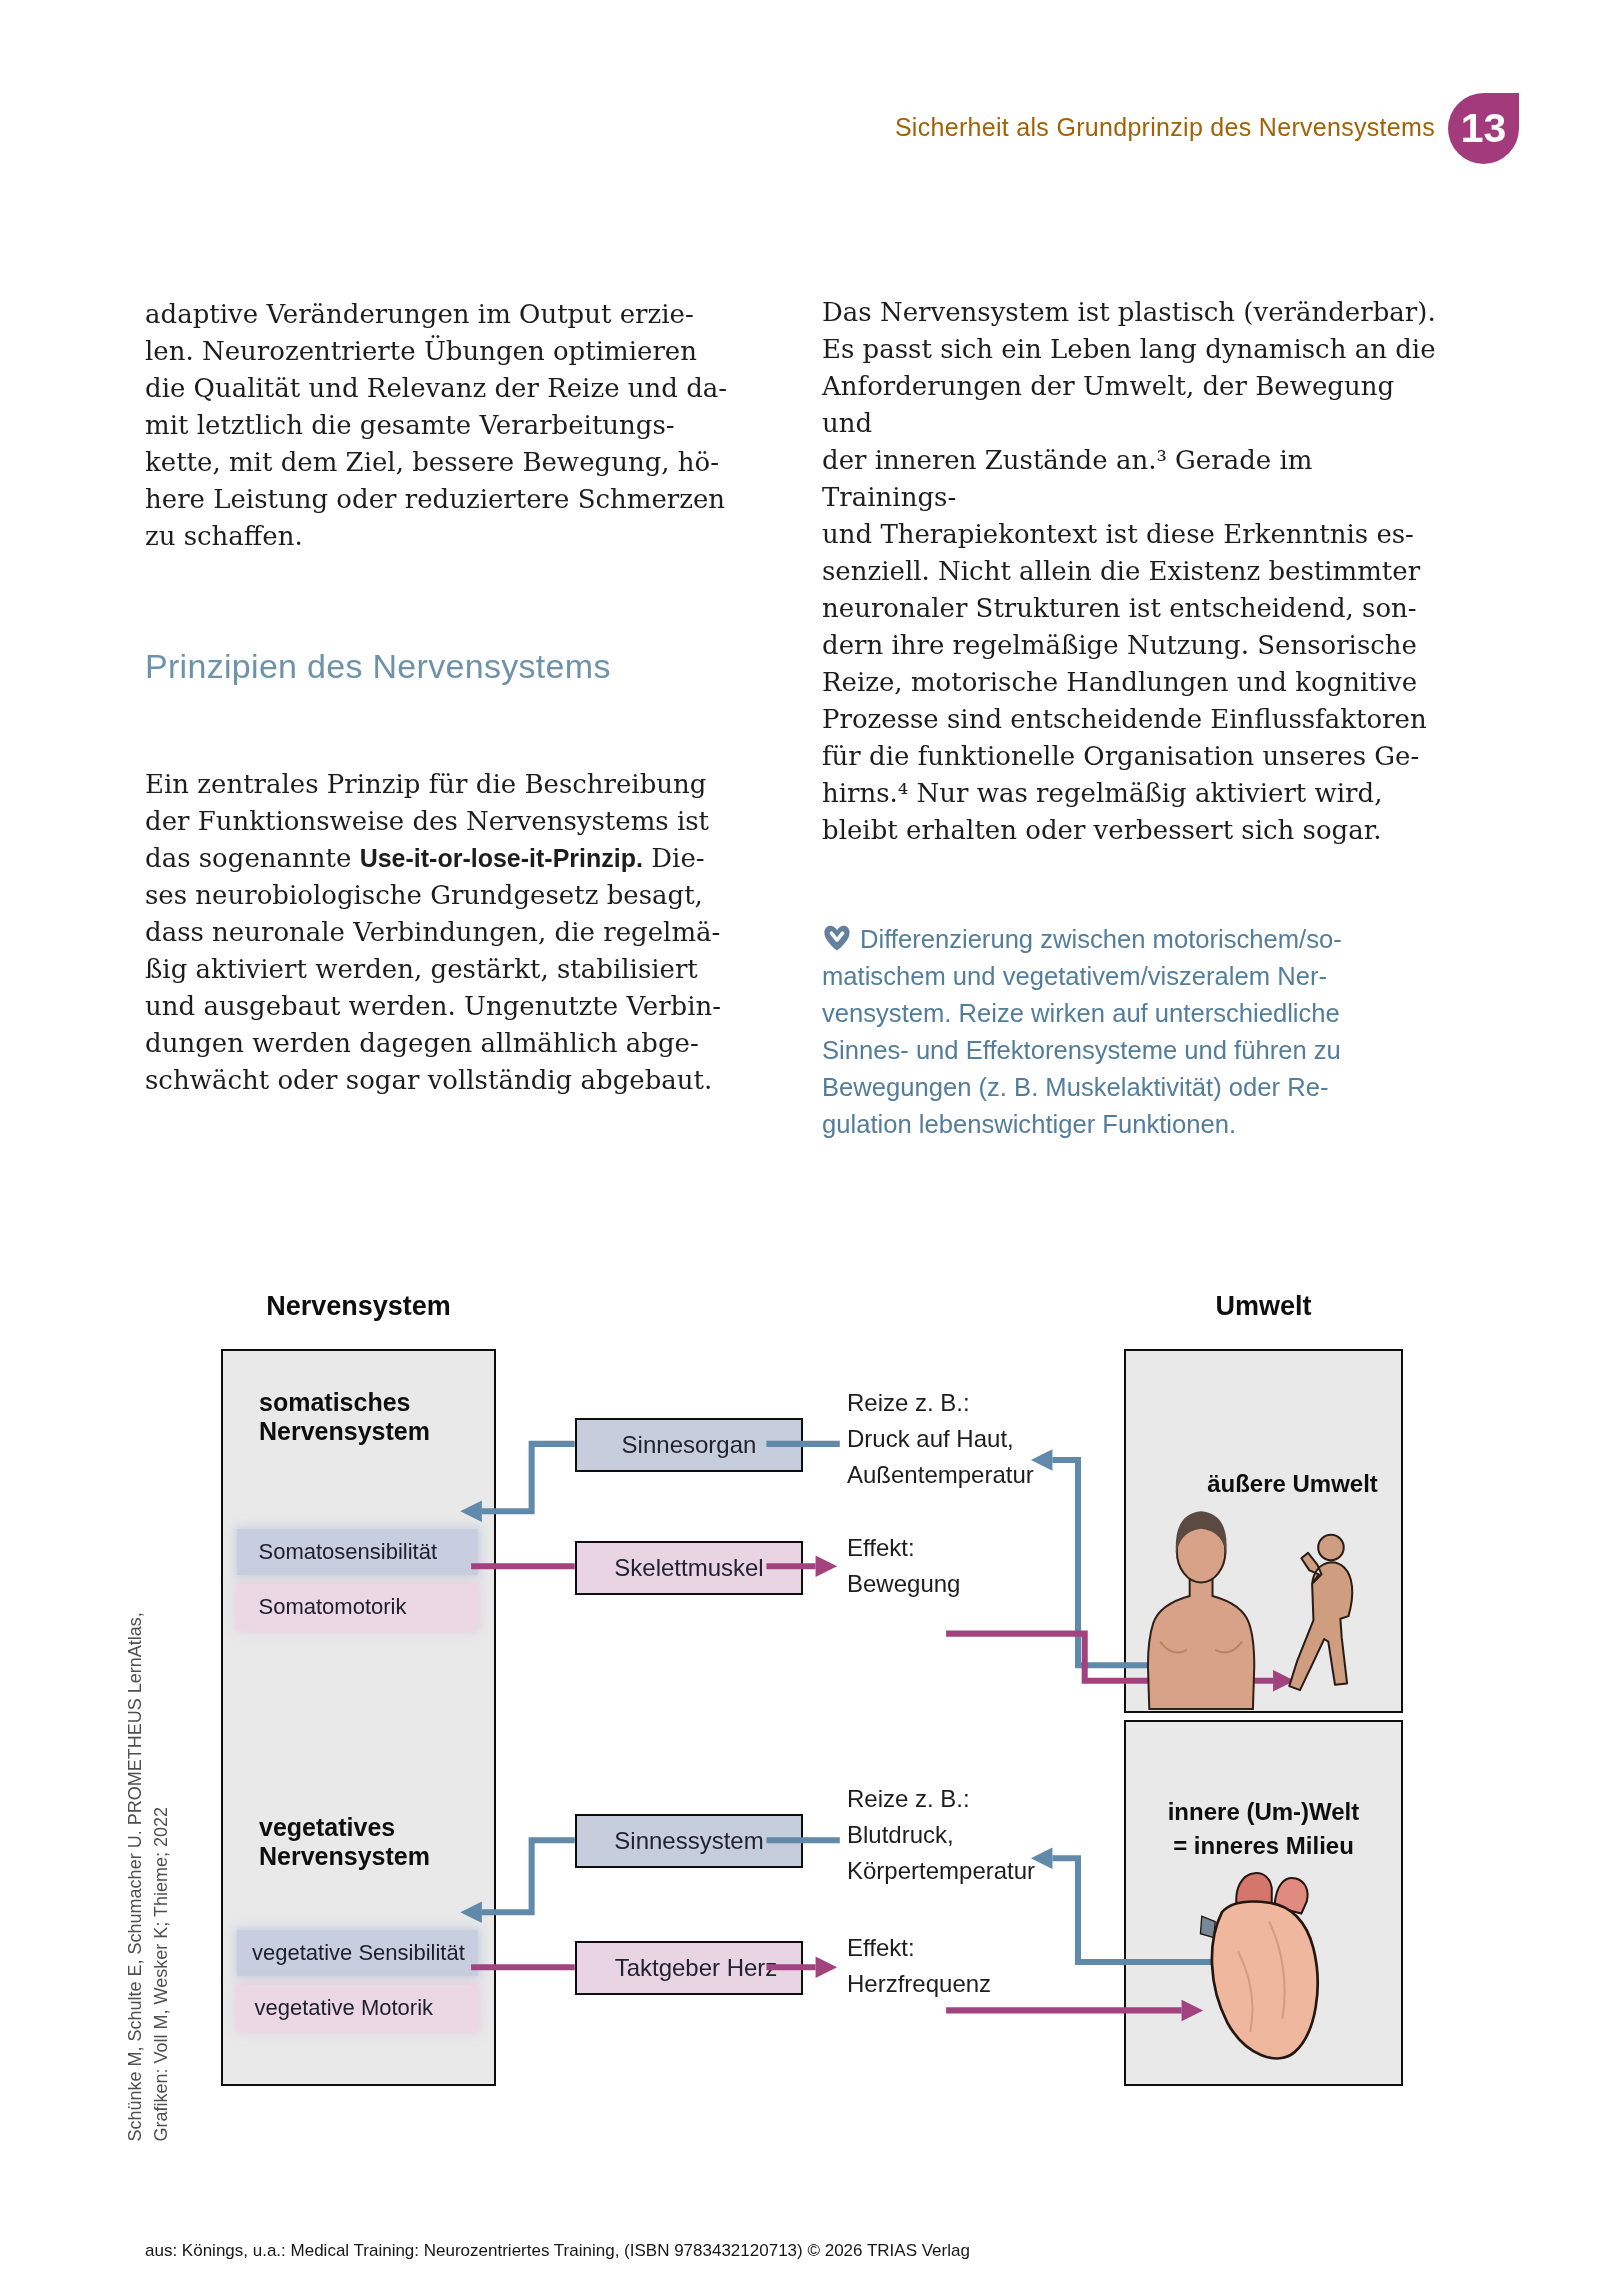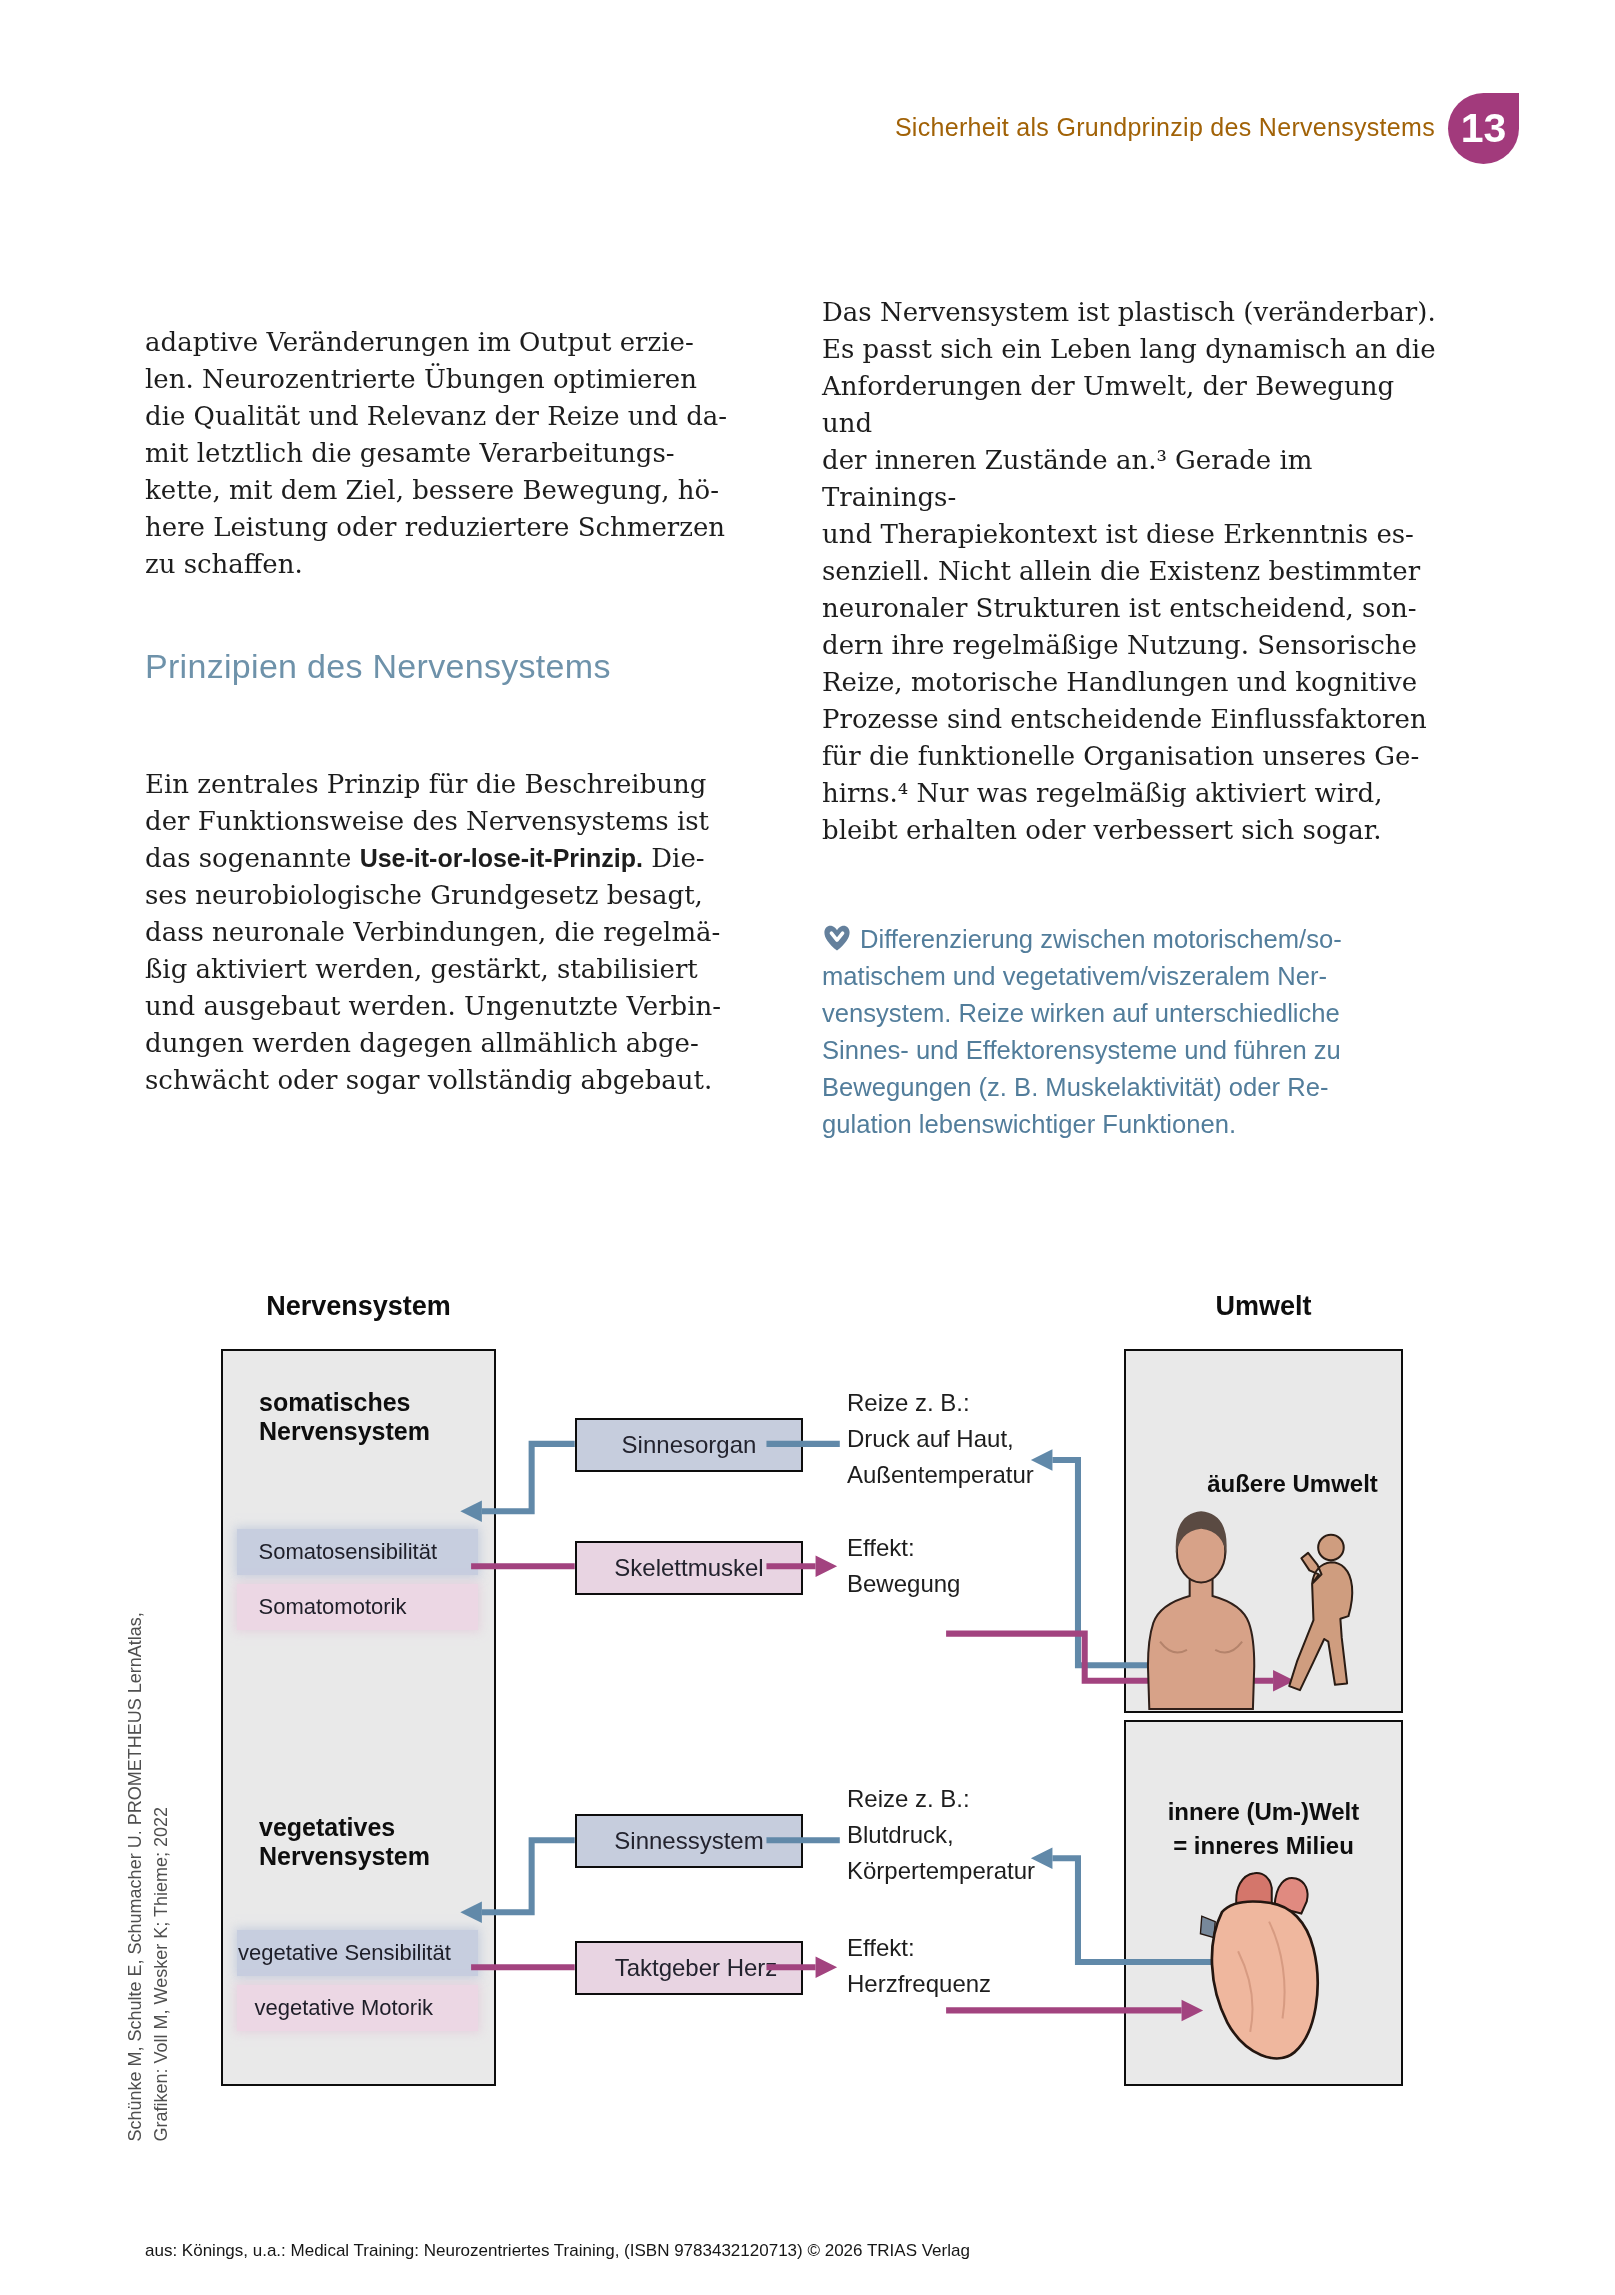--- a/index.html
+++ b/index.html
@@ -9,21 +9,21 @@
   
   .header-title{position:absolute;top:113px;right:180px;font-size:25px;font-weight:500;
     color:#a16207;letter-spacing:0.3px;white-space:nowrap;}
   .page-badge{position:absolute;left:1448px;top:93px;width:71px;height:71px;
     background:#a23a7c;border-radius:36px 0 36px 36px;display:flex;align-items:center;
     justify-content:center;color:#fff;font-size:41px;font-weight:600;}
 
   
   .body{position:absolute;font-family:"DejaVu Serif", serif;font-size:26px;line-height:37px;
     color:#1d1d1d;white-space:pre-line;text-align:left;}
-  .para1{left:145px;top:284px;width:612px;margin-top:40px;}
+  .para1{left:145px;top:256px;width:612px;margin-top:40px;}
   .para2{left:145px;top:740px;width:612px;}
   .kw{font-family:"Liberation Sans", sans-serif;font-weight:700;font-size:25px;}
   .rcol-para{left:822px;top:268px;width:619px;}
   .section-heading{position:absolute;left:145px;top:647px;margin:0;font-weight:400;
     font-size:34px;color:#6e92aa;letter-spacing:0.3px;white-space:nowrap;}
   .note{position:absolute;left:822px;top:921px;width:626px;font-size:25.6px;line-height:37px;
     color:#527d9b;white-space:pre-line;}
   .note-icon{display:inline-block;width:30px;height:28px;vertical-align:-4px;margin-right:8px;}
 
   
@@ -108,21 +108,21 @@
   <div class="gray-box" style="left:221px;top:1349px;width:275px;height:737px;"></div>
   <div class="gray-box" style="left:1124px;top:1349px;width:279px;height:364px;"></div>
   <div class="gray-box" style="left:1124px;top:1720px;width:279px;height:366px;"></div>
 
   <div class="dg-sub" style="left:259px;top:1388px;">somatisches
 Nervensystem</div>
   <div class="dg-row row-blue" style="top:1489px;padding-left:21.5px;">Somatosensibilität</div>
   <div class="dg-row row-pink" style="top:1544px;padding-left:21.5px;">Somatomotorik</div>
   <div class="dg-sub" style="left:259px;top:1813px;">vegetatives
 Nervensystem</div>
-  <div class="dg-row row-blue" style="top:1890px;padding-left:1px;">vegetative Sensibilität</div>
+  <div class="dg-row row-blue" style="top:1890px;padding-left:15px;">vegetative Sensibilität</div>
   <div class="dg-row row-pink" style="top:1945px;padding-left:17.5px;">vegetative Motorik</div>
 
   <div class="dg-box box-blue" style="top:1418px;">Sinnesorgan</div>
   <div class="dg-box box-pink" style="top:1541px;">Skelettmuskel</div>
   <div class="dg-box box-blue" style="top:1814px;">Sinnessystem</div>
   <div class="dg-box box-pink" style="top:1941px;padding-left:14px;">Taktgeber Herz</div>
 
   <div class="ann" style="top:1385px;">Reize z. B.:
 Druck auf Haut,
 Außentemperatur</div>

